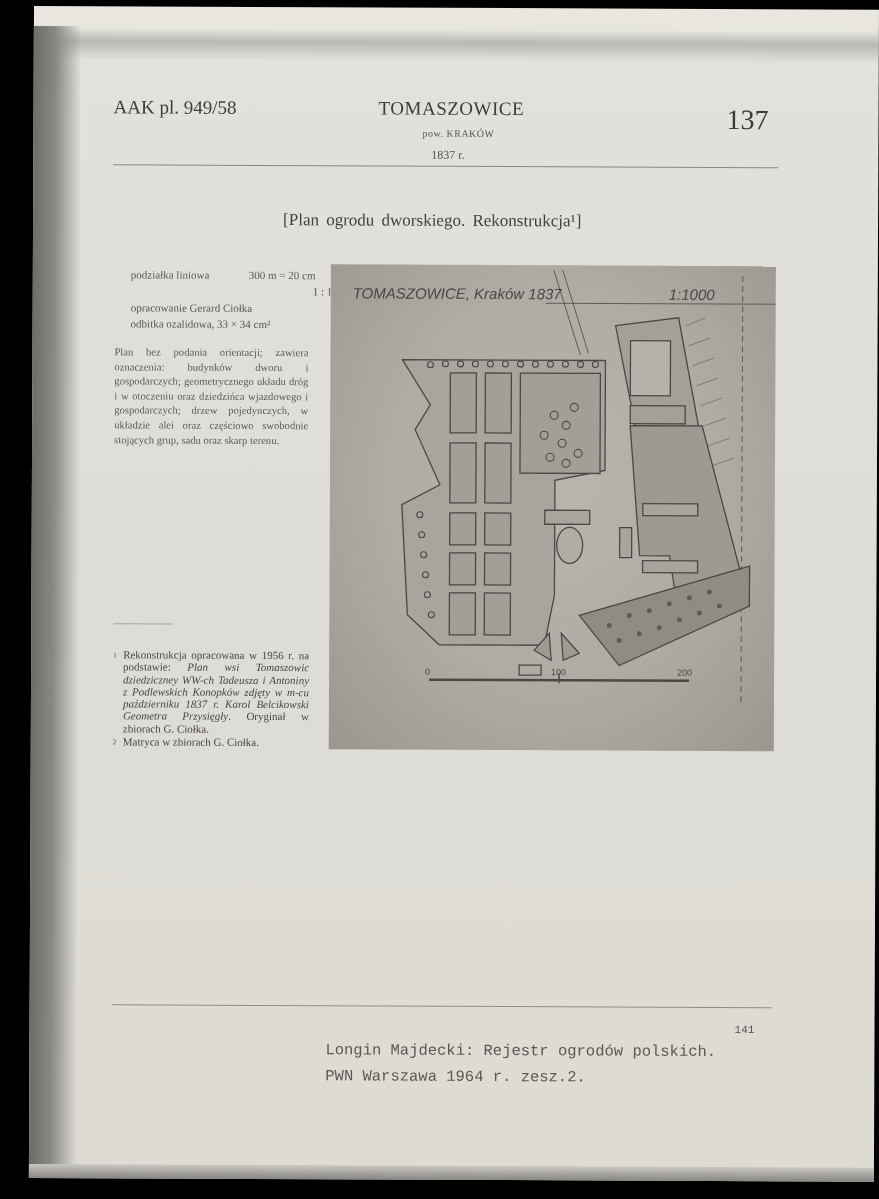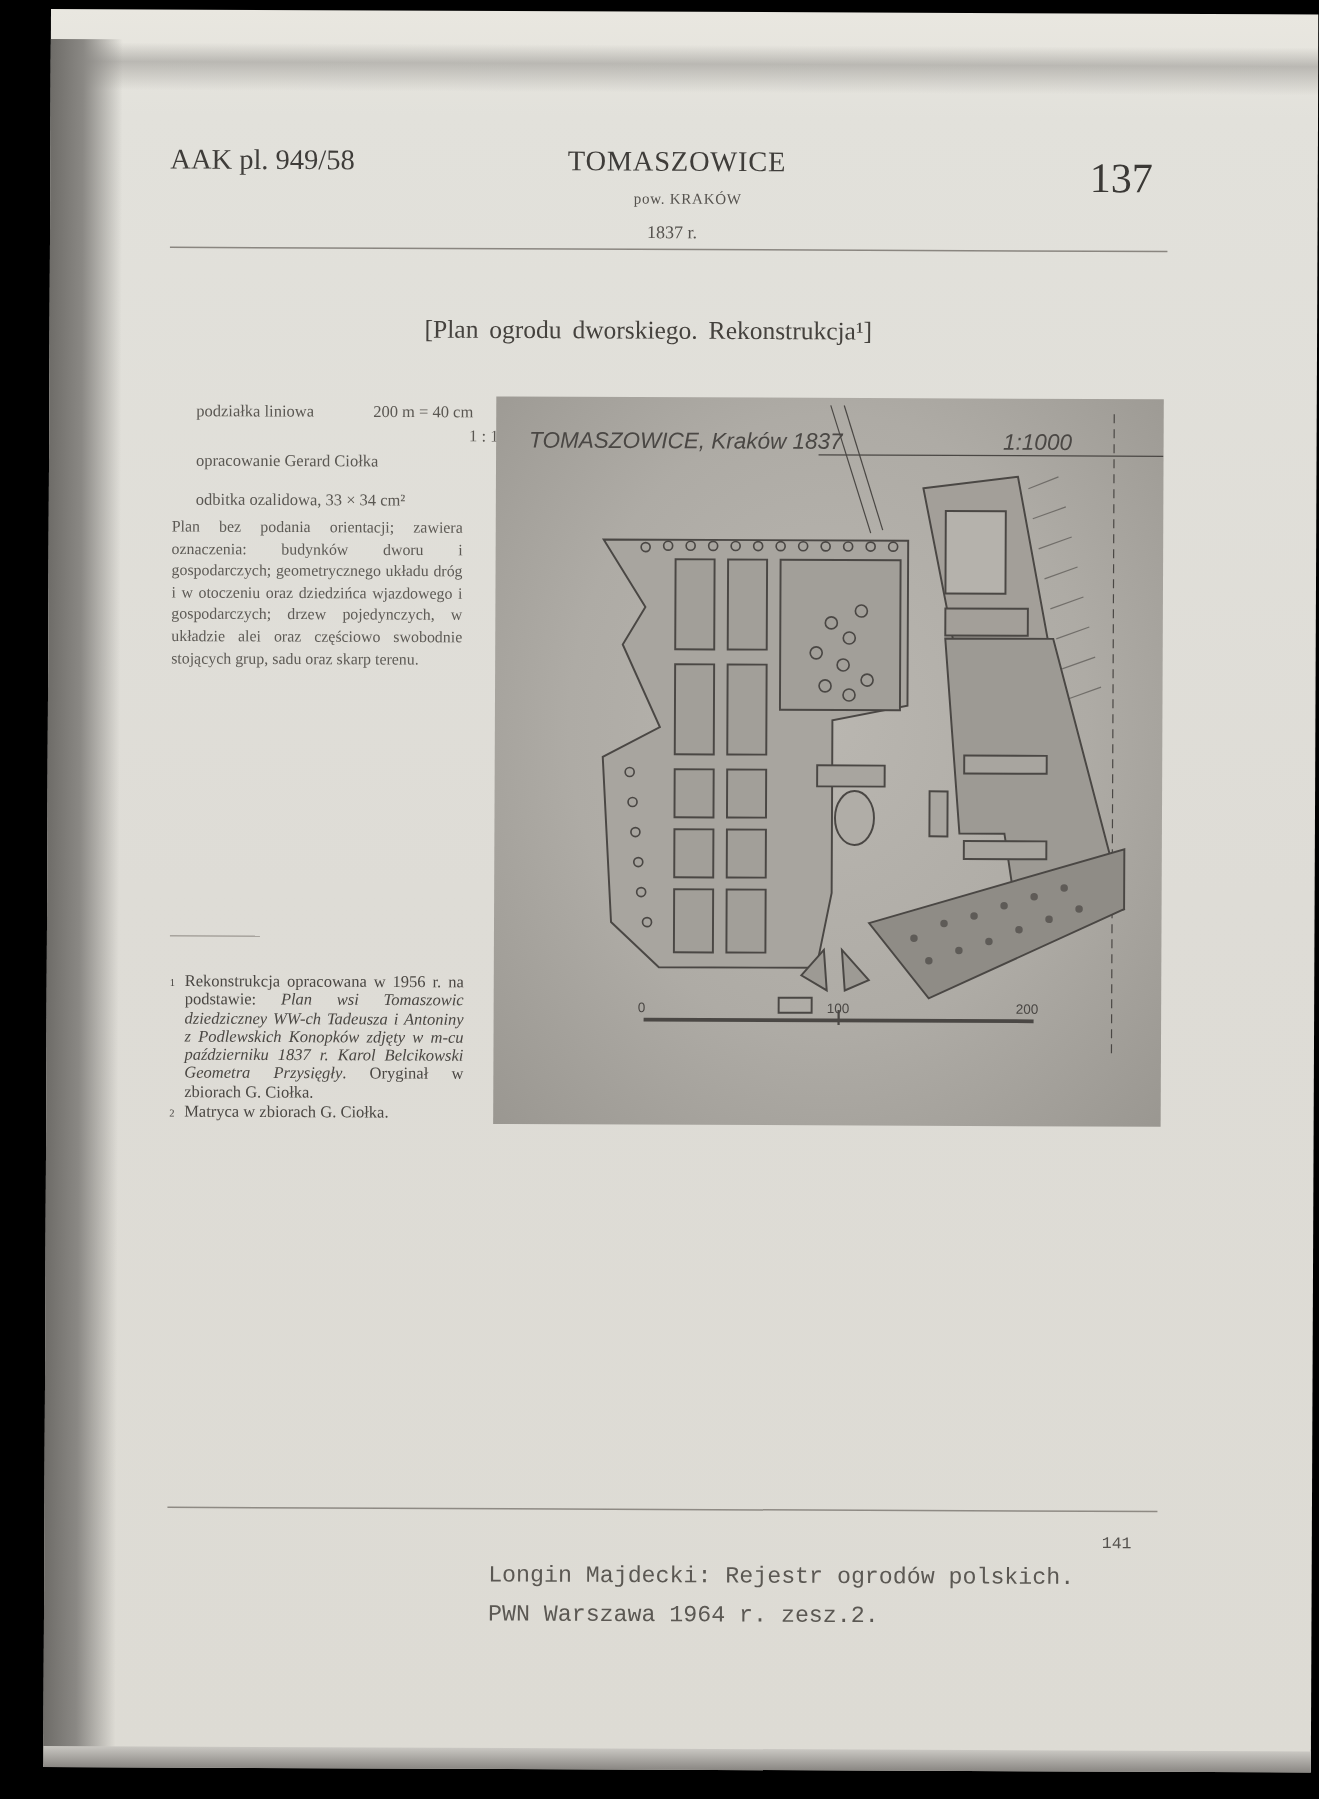--- a/index.html
+++ b/index.html
@@ -42,21 +42,21 @@
     .hdr-sub2 { left: 398px; top: 140px; font-size: 12px; color: #55524e; }
     .hdr-num { left: 693px; top: 95px; font-size: 28px; color: #3b3936; }
 
     .heading { left: 250px; top: 203px; font-size: 17px; color: #45423e; word-spacing: 3px; }
 
     .meta { left: 82px; font-size: 11px; color: #5a5752; margin-left: 16px; }
     .meta-scale-label { left: 82px; top: 262px; }
     .meta-scale-val { left: 200px; top: 262px; }
     .meta-ratio { left: 264px; top: 278px; }
     .meta-author { top: 295px; }
-    .meta-print { top: 321px; }
+    .meta-print { top: 311px; }
 
     .desc {
       position: absolute; left: 82px; top: 339px; width: 194px;
       font-size: 10.6px; line-height: 14.6px; color: #5d5a55;
       text-align: justify;
     }
 
     .fn-rule { left: 82px; top: 617px; width: 60px; background: #a8a49e; }
     .fn {
       position: absolute; left: 82px; width: 196px;
@@ -93,21 +93,21 @@
   <div class="t hdr-left">AAK pl. 949/58</div>
   <div class="t hdr-title">TOMASZOWICE</div>
   <div class="t hdr-sub1">pow. KRAKÓW</div>
   <div class="t hdr-sub2">1837 r.</div>
   <div class="t hdr-num">137</div>
   <div class="rule" style="left:80px; top:158px; width:665px;"></div>
 
   <div class="t heading">[Plan ogrodu dworskiego. Rekonstrukcja¹]</div>
 
   <div class="t meta meta-scale-label">podziałka liniowa</div>
-  <div class="t meta meta-scale-val">200 m = 40 cm</div>
+  <div class="t meta meta-scale-val">300 m = 20 cm</div>
   <div class="t meta meta-ratio">1 : 1000</div>
   <div class="t meta meta-author">opracowanie Gerard Ciołka</div>
   <div class="t meta meta-print">odbitka ozalidowa, 33 × 34 cm²</div>
 
   <div class="desc">Plan bez podania orientacji; zawiera oznaczenia: budynków dworu i gospodarczych; geometrycznego układu dróg i w otoczeniu oraz dziedzińca wjazdowego i gospodarczych; drzew pojedynczych, w układzie alei oraz częściowo swobodnie stojących grup, sadu oraz skarp terenu.</div>
 
   <div class="rule fn-rule"></div>
   <div class="fn" style="top:642px;">
     <sup>1</sup>
     <span class="body">

